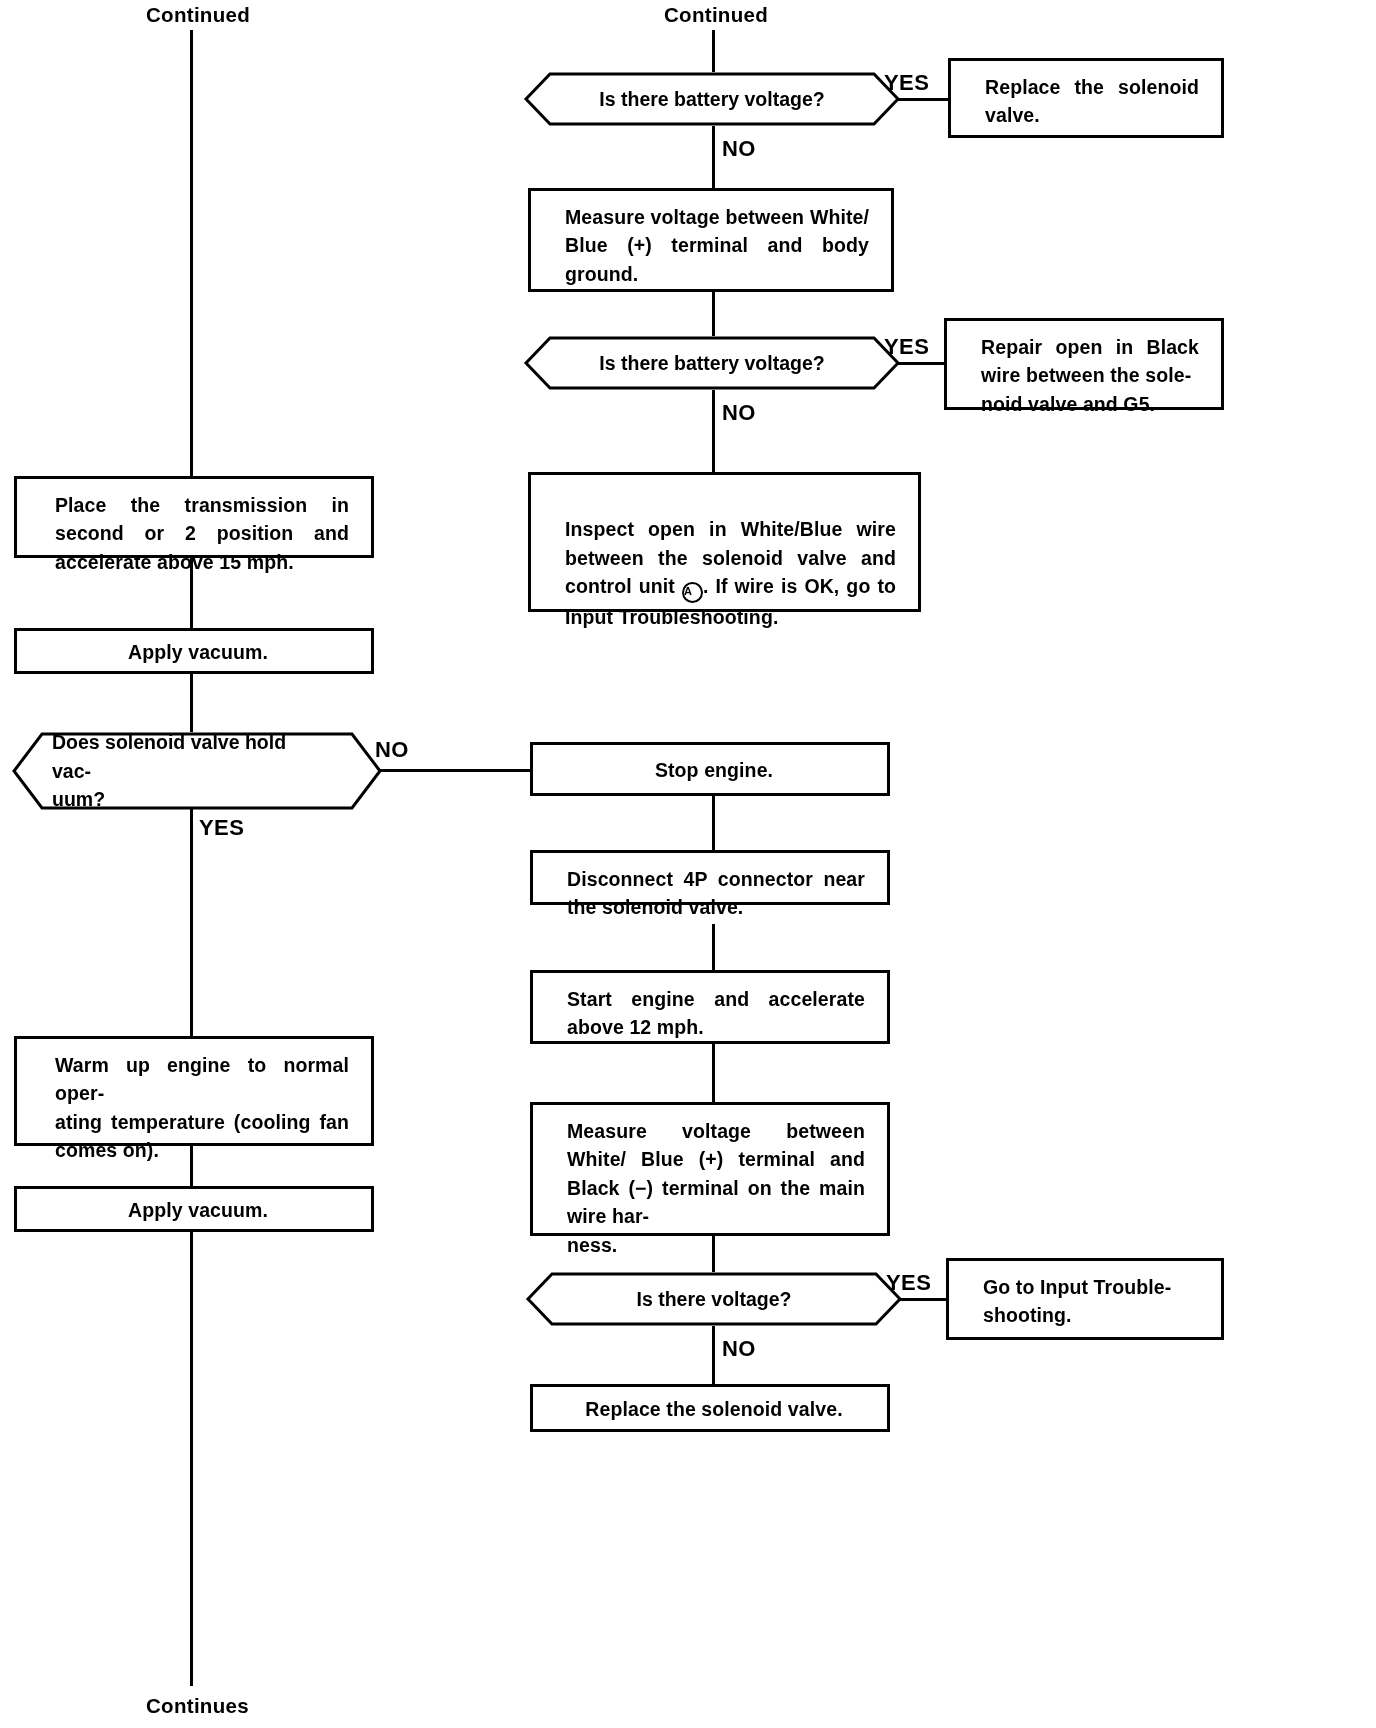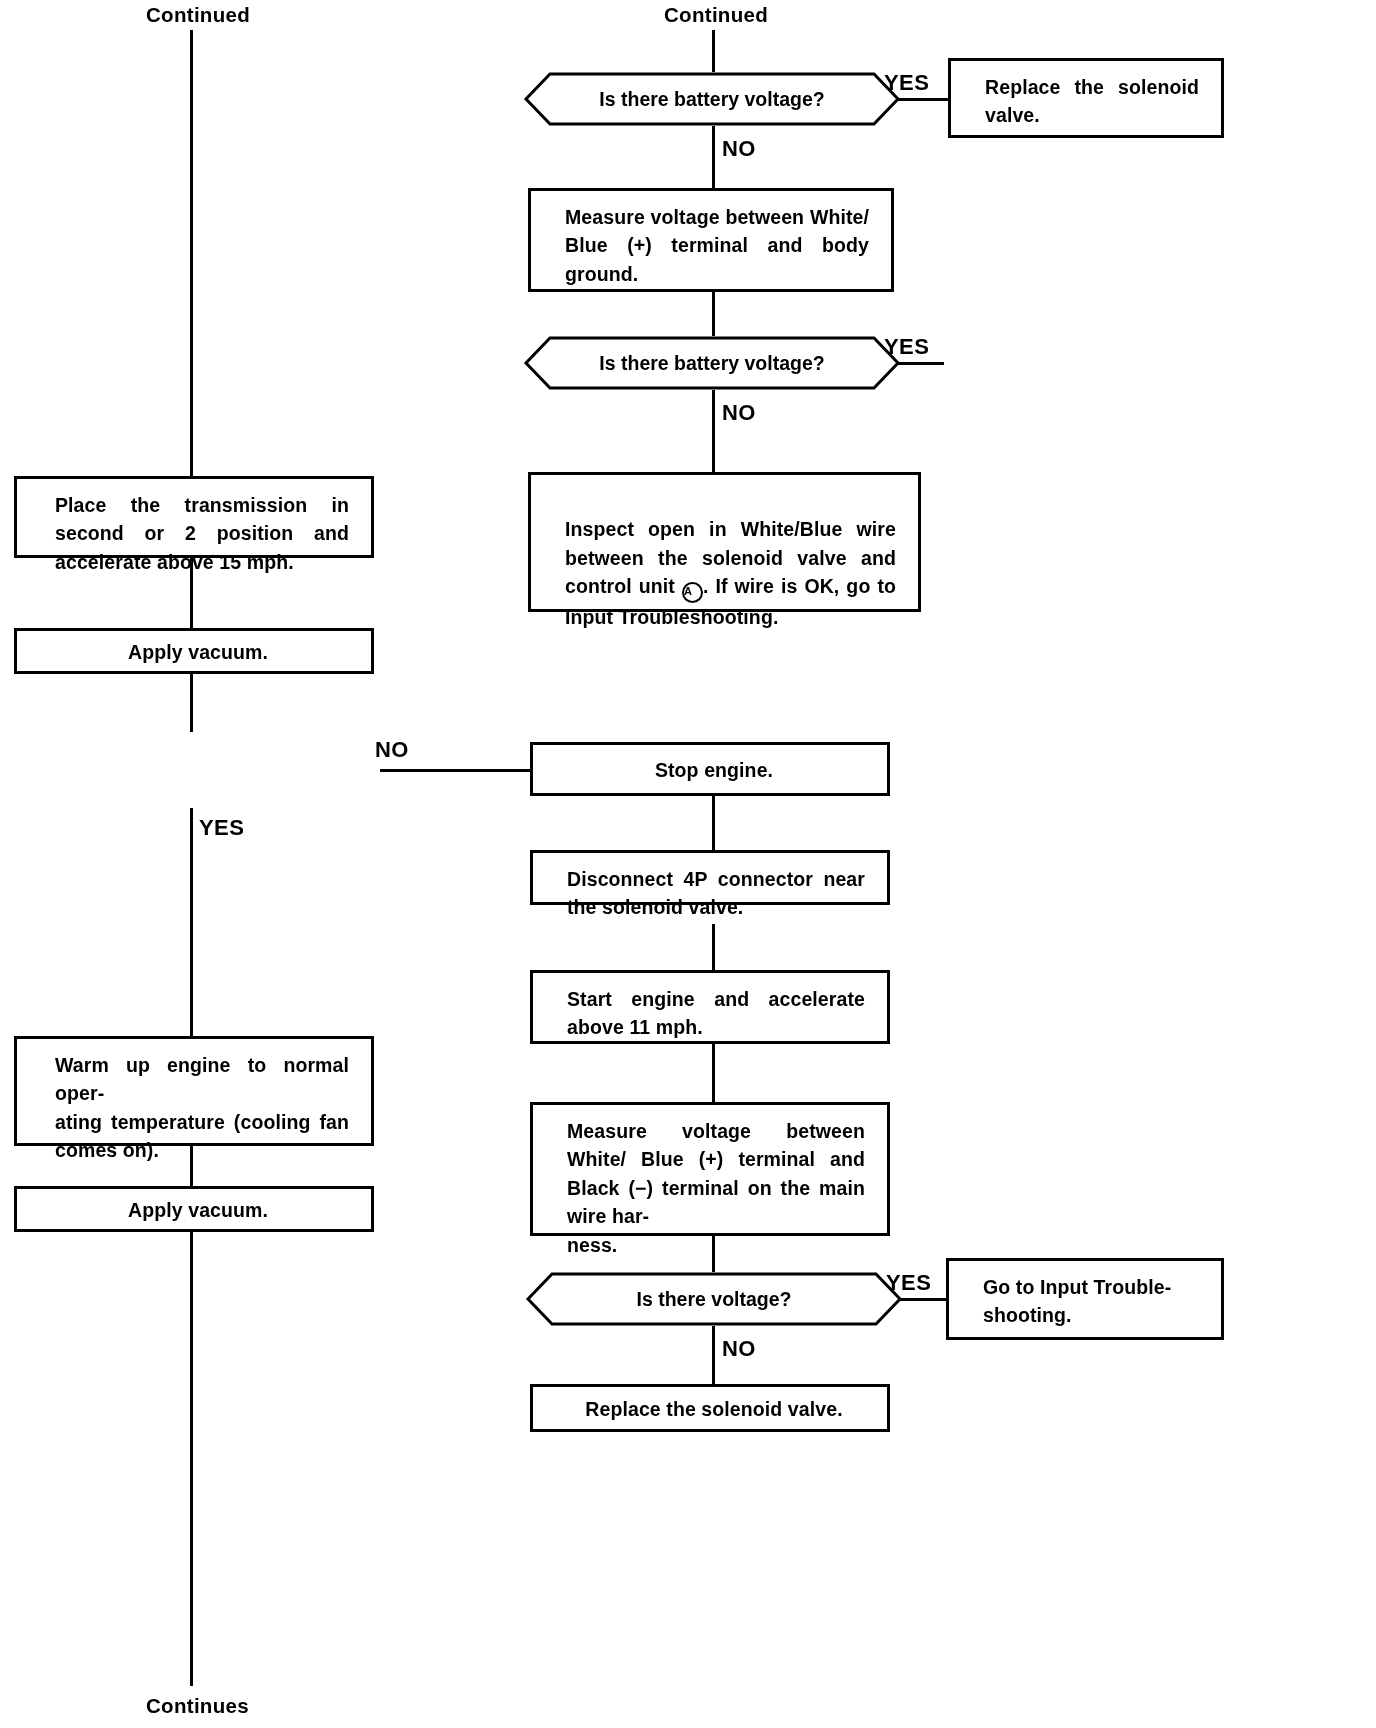--- a/index.html
+++ b/index.html
@@ -134,20 +134,29 @@
   </div>
 
   <div class="vline" style="left:190px; top:558px; height:70px;"></div>
 
   <div class="node center" style="left:14px; top:628px; width:360px; height:46px; display:flex; align-items:center;">
     <span class="txt" style="width:100%;">Apply vacuum.</span>
   </div>
 
   <div class="vline" style="left:190px; top:674px; height:58px;"></div>
 
+  <div class="decision left-align" style="left:12px; top:732px; width:370px; height:78px;">
+    <div class="hexwrap">
+      <svg viewBox="0 0 370 78" preserveAspectRatio="none">
+        <polygon points="30,2 340,2 368,39 340,76 30,76 2,39" fill="#ffffff" stroke="#000000" stroke-width="3" vector-effect="non-scaling-stroke"></polygon>
+      </svg>
+    </div>
+    <span class="dtxt">Does solenoid valve hold vac-
+uum?</span>
+  </div>
 
   <div class="label" style="left:375px; top:737px;">NO</div>
   <div class="hline" style="left:380px; top:769px; width:152px;"></div>
 
   <div class="label" style="left:199px; top:815px;">YES</div>
   <div class="vline" style="left:190px; top:808px; height:330px;"></div>
 
   <div class="node" style="left:14px; top:1036px; width:360px; height:110px;">
     <span class="txt">Warm up engine to normal oper-
 ating temperature (cooling fan comes on).</span>
@@ -193,20 +202,24 @@
       <svg viewBox="0 0 376 54" preserveAspectRatio="none">
         <polygon points="26,2 350,2 374,27 350,52 26,52 2,27" fill="#ffffff" stroke="#000000" stroke-width="3" vector-effect="non-scaling-stroke"></polygon>
       </svg>
     </div>
     <span class="dtxt">Is there battery voltage?</span>
   </div>
 
   <div class="label" style="left:884px; top:334px;">YES</div>
   <div class="hline" style="left:896px; top:362px; width:48px;"></div>
 
+  <div class="node" style="left:944px; top:318px; width:280px; height:92px;">
+    <span class="txt" style="padding-left:26px;">Repair open in Black wire between the sole-
+noid valve and G5.</span>
+  </div>
 
   <div class="label" style="left:722px; top:400px;">NO</div>
   <div class="vline" style="left:712px; top:390px; height:82px;"></div>
 
   <div class="node" style="left:528px; top:472px; width:393px; height:140px;">
     <span class="txt" style="padding-left:26px;">
       <span>Inspect open in White/Blue wire between the solenoid valve and control unit </span><span class="circsym">A</span><span>. If wire is OK, go to Input Troubleshooting.</span>
     </span>
   </div>
 
@@ -216,21 +229,21 @@
 
   <div class="vline" style="left:712px; top:796px; height:54px;"></div>
 
   <div class="node" style="left:530px; top:850px; width:360px; height:55px;">
     <span class="txt" style="padding-left:26px;">Disconnect 4P connector near the solenoid valve.</span>
   </div>
 
   <div class="vline" style="left:712px; top:924px; height:46px;"></div>
 
   <div class="node" style="left:530px; top:970px; width:360px; height:74px;">
-    <span class="txt" style="padding-left:26px;">Start engine and accelerate above 11 mph.</span>
+    <span class="txt" style="padding-left:26px;">Start engine and accelerate above 12 mph.</span>
   </div>
 
   <div class="vline" style="left:712px; top:1044px; height:58px;"></div>
 
   <div class="node" style="left:530px; top:1102px; width:360px; height:134px;">
     <span class="txt" style="padding-left:26px;">Measure voltage between White/ Blue (+) terminal and Black (−) terminal on the main wire har-
 ness.</span>
   </div>
 
   <div class="vline" style="left:712px; top:1236px; height:36px;"></div>

